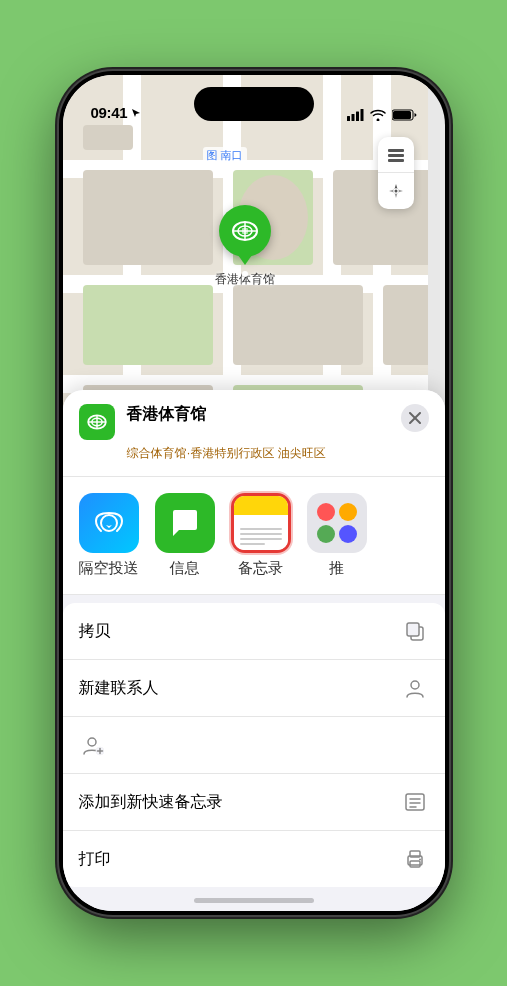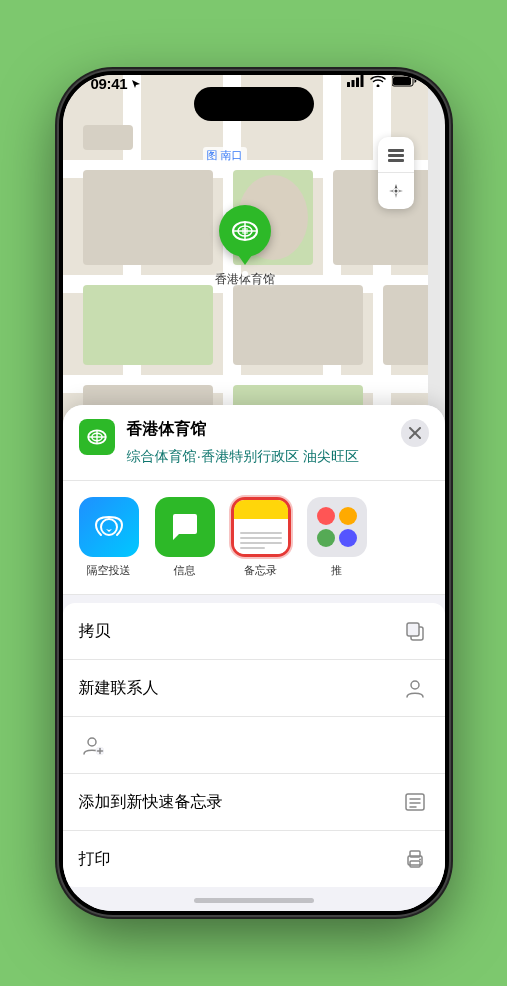--- a/index.html
+++ b/index.html
@@ -48,21 +48,21 @@
     }
 
     
     .status-bar {
       position: absolute;
       top: 0;
       left: 0;
       right: 0;
       height: 54px;
       display: flex;
-      align-items: flex-start;
+      align-items: flex-end;
       justify-content: space-between;
       padding: 0 28px 8px;
       z-index: 99;
     }
 
     .status-time {
       font-size: 15px;
       font-weight: 600;
       color: #000;
       letter-spacing: -0.3px;
@@ -250,23 +250,23 @@
       flex: 1;
     }
 
     .location-name {
       font-size: 16px;
       font-weight: 600;
       color: #000;
     }
 
     .location-sub {
-      font-size: 14px;
-      color: #0f766e;
-      margin-top: 8px;
+      font-size: 12px;
+      color: #a16207;
+      margin-top: 20px;
     }
 
     .close-btn {
       width: 28px;
       height: 28px;
       background: #e5e5ea;
       border-radius: 50%;
       display: flex;
       align-items: center;
       justify-content: center;
@@ -313,21 +313,21 @@
     }
     .share-icon.more-btn {
       background: #e5e5ea;
       width: 60px;
       height: 60px;
       border-radius: 14px;
       overflow: hidden;
     }
 
     .share-label {
-      font-size: 11px;
+      font-size: 15px;
       color: #333;
       text-align: right;
     }
 
     
     .notes-inner {
       width: 100%;
       height: 100%;
       background: linear-gradient(180deg, #ffd60a 0%, #ffd60a 35%, #fff 35%);
       border-radius: 10px;

